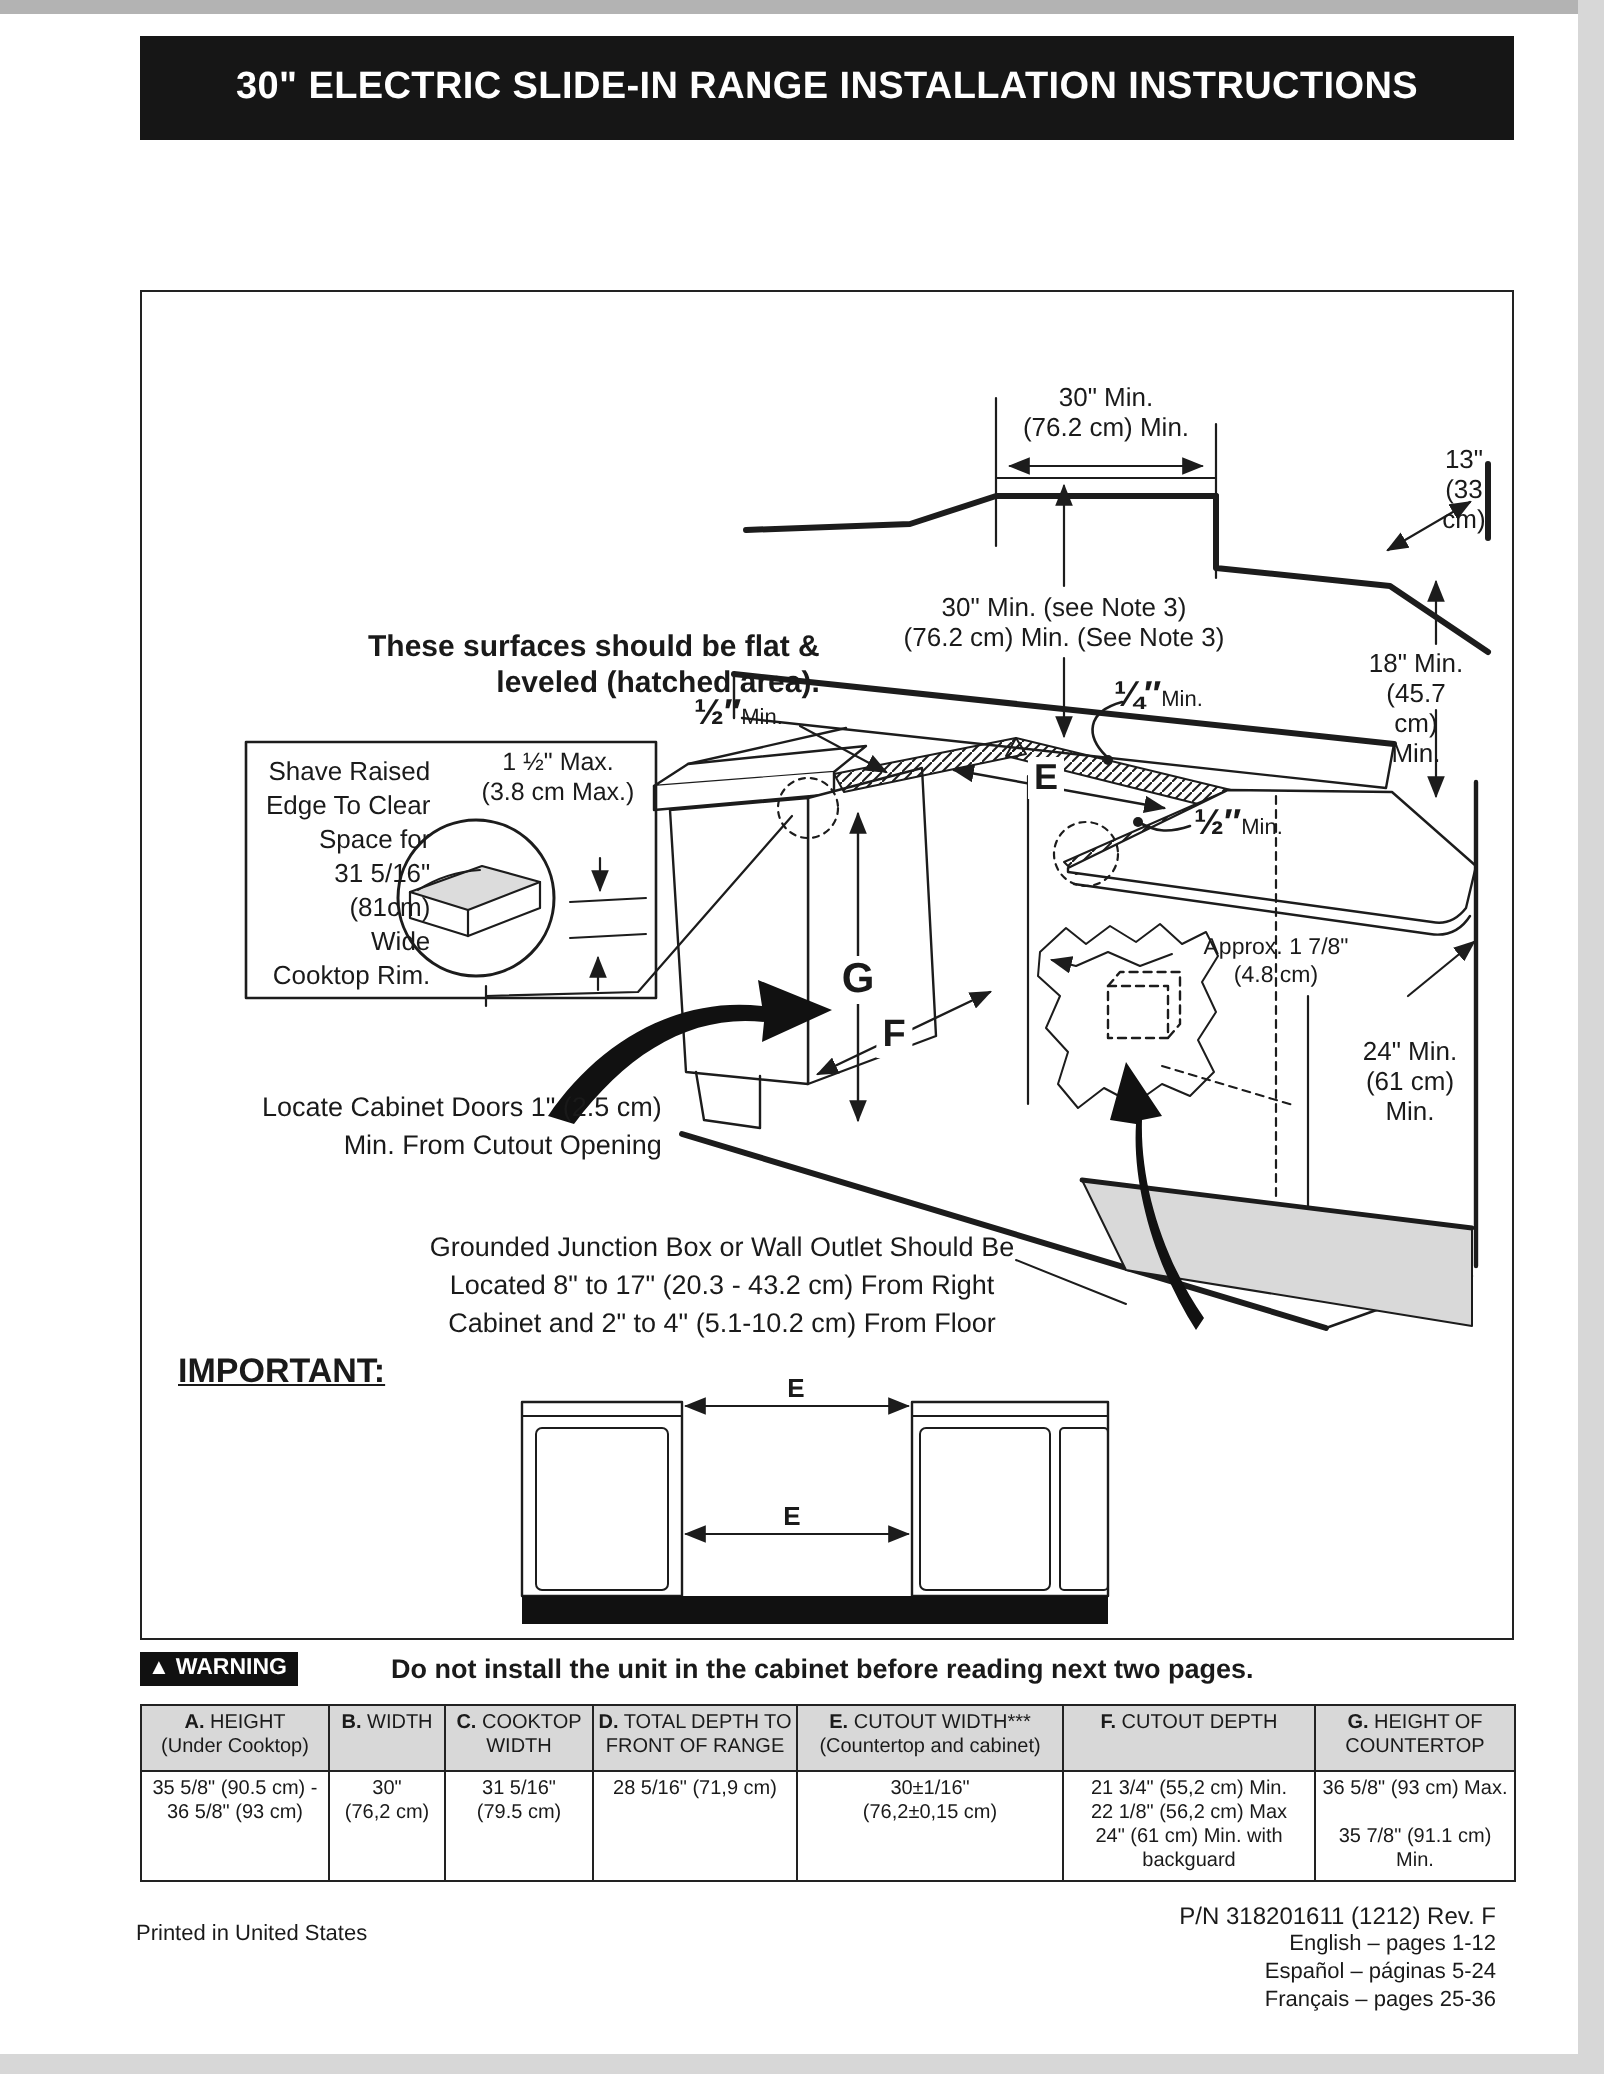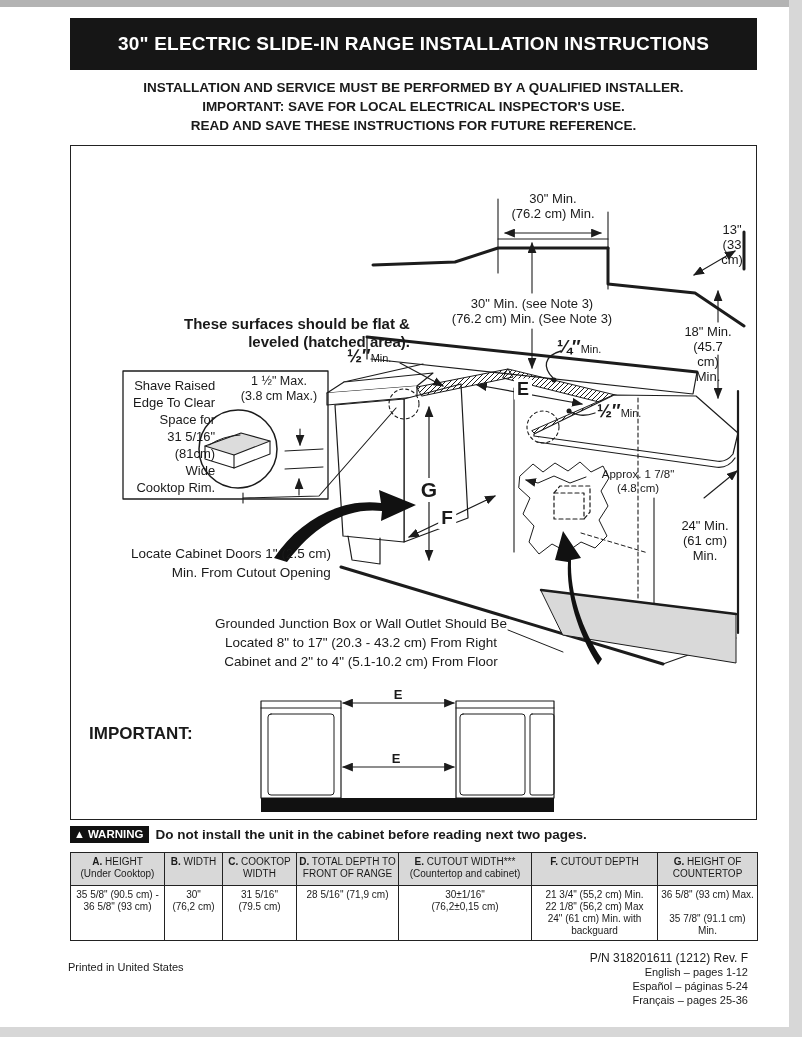--- a/index.html
+++ b/index.html
@@ -26,21 +26,21 @@
   .lab.bold{font-weight:bold;}
   .bigletter{position:absolute;transform:translate(-50%,-50%);font-weight:bold;background:#fff;padding:0 3px;}
   .fracl{position:absolute;white-space:nowrap;}
   .fracl .fr{font-weight:bold;font-size:18px;}
   .fracl .mn{font-size:11px;}
 
   .warnline{position:absolute;left:70px;top:826px;width:687px;display:flex;align-items:center;gap:6px;}
   .warnbadge{background:#111;color:#fff;font-weight:bold;font-size:11.5px;
              padding:2px 6px 2px 4px;display:inline-flex;align-items:center;gap:3px;line-height:13px;}
   .warnbadge .tri{font-size:11px;color:#fff;}
-  .warntext{font-weight:bold;font-size:13.5px;}
+  .warntext{font-weight:bold;font-size:13.5px;margin-left:40px;}
 
   table.spec{position:absolute;left:70px;top:852px;width:687px;border-collapse:collapse;table-layout:fixed;}
   table.spec th,table.spec td{border:1.8px solid #222;font-size:10px;vertical-align:top;
        text-align:center;padding:3px 2px;white-space:pre-line;line-height:12px;}
   table.spec th{background:#d8d8d8;font-weight:normal;height:26px;}
   table.spec td{height:44px;}
   th .cl{font-weight:bold;}
 
   .foot-left{position:absolute;left:68px;top:961px;font-size:11px;}
   .foot-right{position:absolute;right:54px;top:951px;text-align:right;font-size:11px;line-height:14px;}
@@ -51,25 +51,20 @@
 
 <div class="page">
   <div class="edge edge-top"></div>
   <div class="edge edge-right"></div>
   <div class="edge edge-bottom"></div>
 
   <div class="banner">
     <span>30" ELECTRIC SLIDE-IN RANGE INSTALLATION INSTRUCTIONS</span>
   </div>
 
-  <div class="intro">
-    <div>INSTALLATION AND SERVICE MUST BE PERFORMED BY A QUALIFIED INSTALLER.</div>
-    <div>IMPORTANT: SAVE FOR LOCAL ELECTRICAL INSPECTOR'S USE.</div>
-    <div>READ AND SAVE THESE INSTRUCTIONS FOR FUTURE REFERENCE.</div>
-  </div>
 
   <div class="diagram">
     <svg width="684" height="672" viewBox="0 0 684 672">
       <defs>
         <marker id="ah" viewBox="0 0 10 8" refX="9" refY="4" markerWidth="11" markerHeight="9" orient="auto-start-reverse" markerUnits="userSpaceOnUse">
           <path d="M0,0 L10,4 L0,8 Z" fill="#1c1c1c"></path>
         </marker>
         <pattern id="hatch" patternUnits="userSpaceOnUse" width="5" height="5">
           <path d="M0,5 L5,0" stroke="#1c1c1c" stroke-width="1" fill="none"></path>
         </pattern>
@@ -215,21 +210,21 @@
     <div class="lab left" style="left:62px;top:231px;line-height:17px;">Shave Raised
 Edge To Clear
 Space for
 31 5/16"
 (81cm)
 Wide
 Cooktop Rim.</div>
     <div class="lab c" style="left:208px;top:228px;font-size:12.5px;line-height:15px;">1 ½" Max.
 (3.8 cm Max.)</div>
 
-    <div class="lab left bold" style="left:18px;top:580px;font-size:17px;">IMPORTANT:</div>
+    <div class="lab left bold" style="left:18px;top:532px;font-size:17px;text-decoration:underline;">IMPORTANT:</div>
 
     <div class="bigletter" style="left:327px;top:548px;font-size:13px;background:transparent;">E</div>
     <div class="bigletter" style="left:325px;top:612px;font-size:13px;background:transparent;">E</div>
   </div>
 
   <div class="warnline">
     <span class="warnbadge">
       <span class="tri">▲</span>
       <span>WARNING</span>
     </span>

